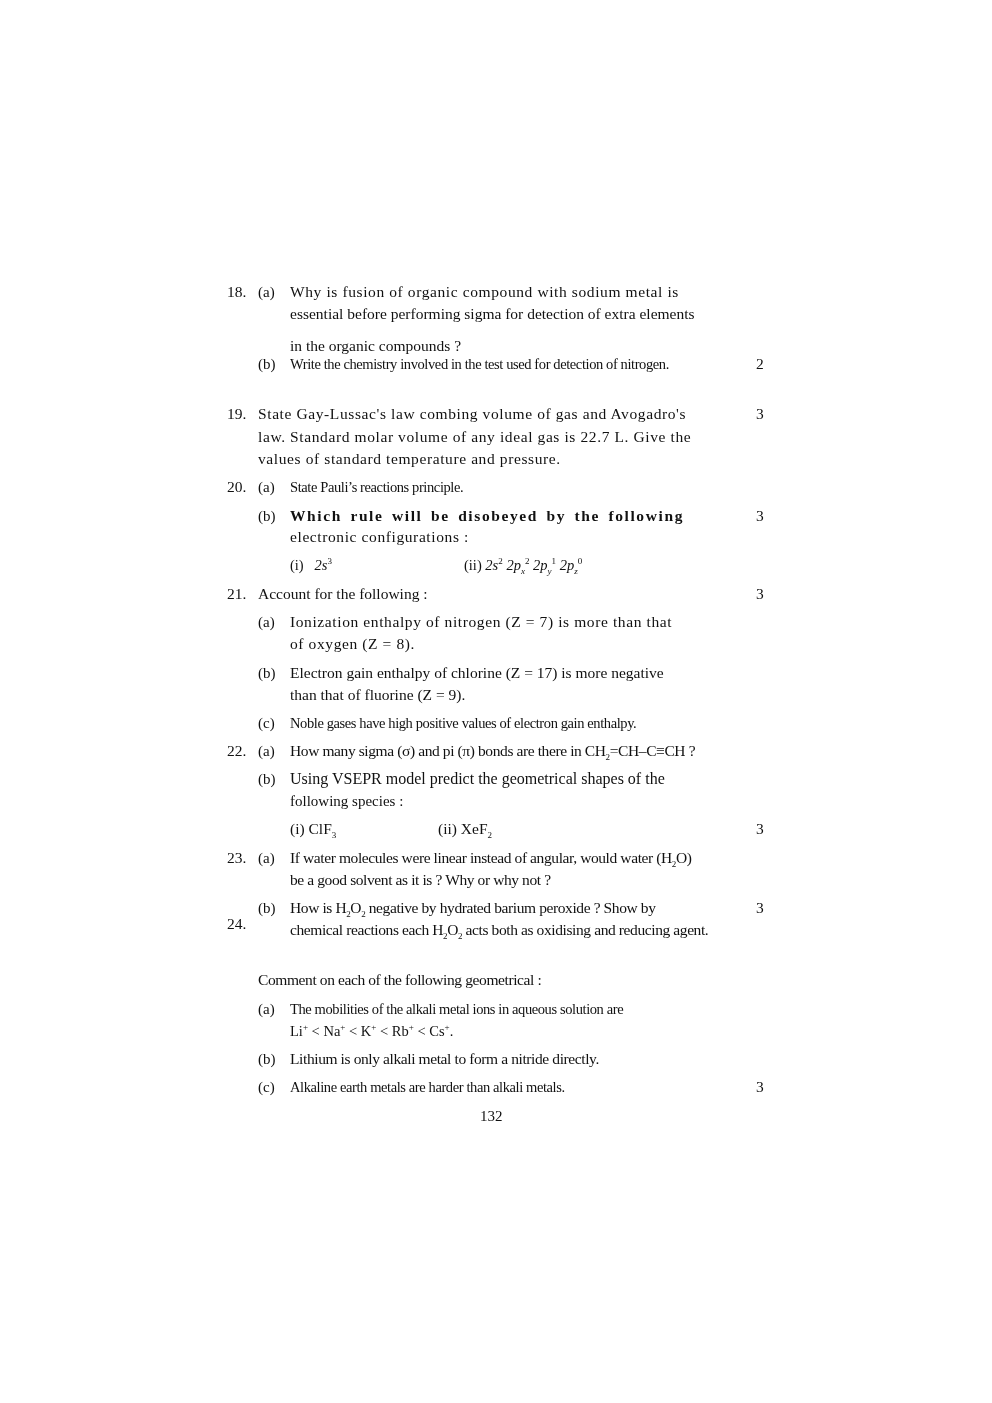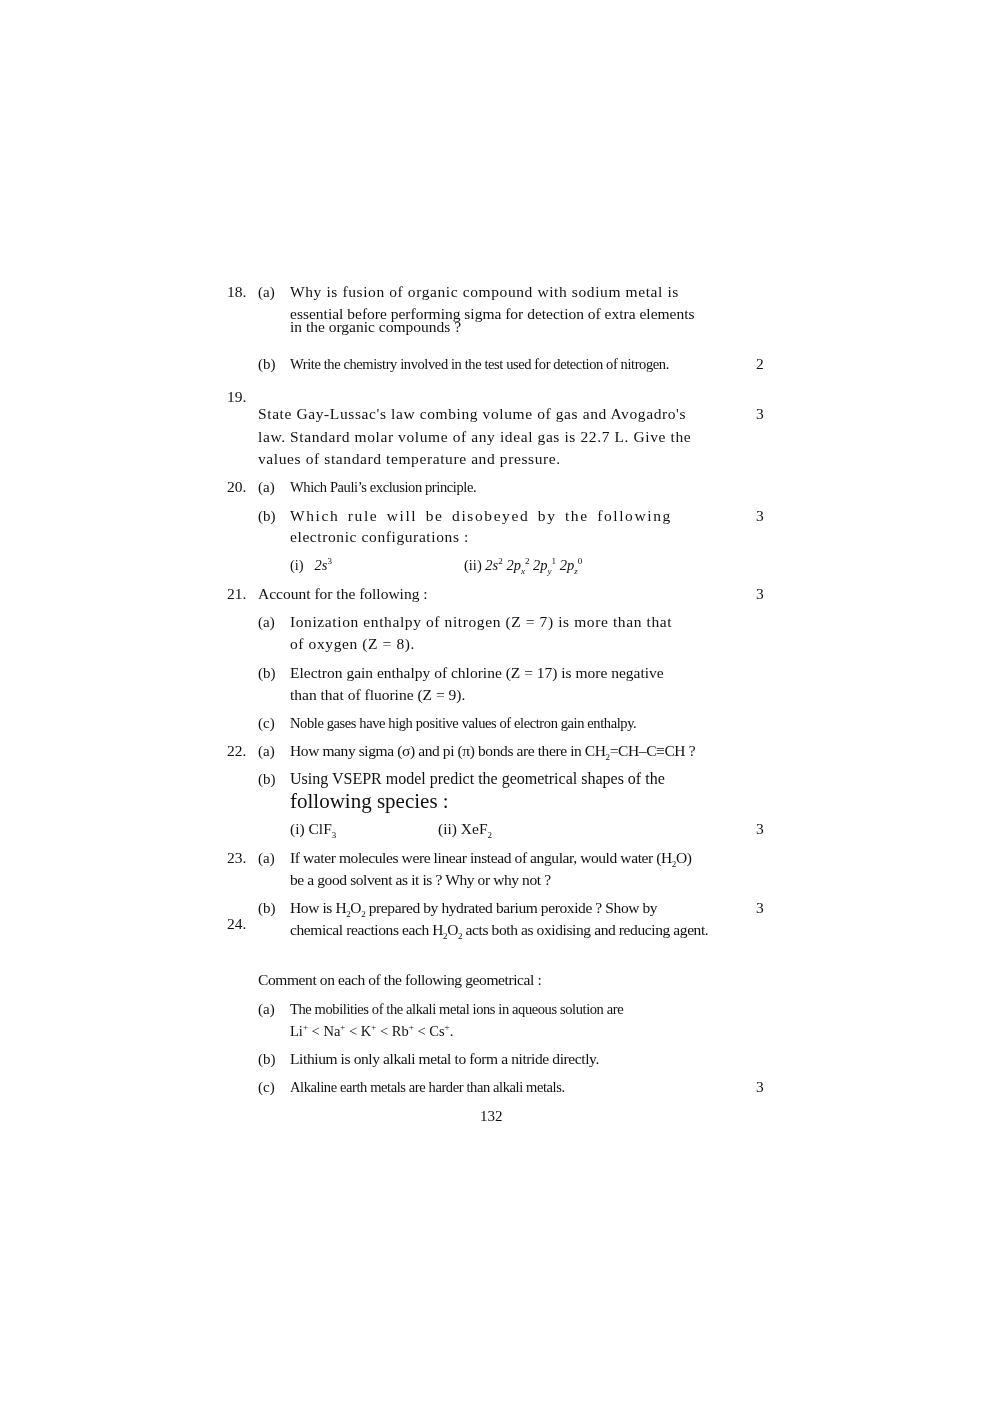--- a/index.html
+++ b/index.html
@@ -5,51 +5,51 @@
   html, body { margin: 0; padding: 0; background: #ffffff; }
   body { width: 992px; height: 1403px; position: relative; overflow: hidden;
          font-family: "Liberation Serif", "DejaVu Serif", serif; color: #111; }
   .line { position: absolute; font-size: 15.5px; line-height: 18px; white-space: nowrap; }
   .num  { position: absolute; left: 227px; font-size: 15.5px; line-height: 18px; }
   .lbl  { position: absolute; left: 258px; font-size: 15px; line-height: 18px; }
   .txt  { position: absolute; left: 290px; font-size: 15.5px; line-height: 18px; white-space: nowrap; }
   .txt19 { position: absolute; left: 258px; font-size: 15.5px; line-height: 18px; white-space: nowrap; }
   .mark { position: absolute; left: 756px; font-size: 15.5px; line-height: 18px; }
   .spaced { letter-spacing: 0.6px; }
-  .wide { letter-spacing: 1.6px; word-spacing: 3px; }
+  .wide { letter-spacing: 1.6px; word-spacing: 3px; font-weight: bold; }
   .tight { letter-spacing: -0.4px; }
   sub, sup { font-size: 9px; line-height: 0; }
   .page-num { position: absolute; left: 480px; top: 1107px; font-size: 15px; line-height: 18px; }
 </style>
 </head>
 <body>
 
 <div>
   <span class="num" style="top:283px">18.</span>
   <span class="lbl" style="top:283px">(a)</span>
   <span class="txt spaced" style="top:283px">Why is fusion of organic compound with sodium metal is</span>
   <span class="txt" style="top:305px">essential before performing sigma for detection of extra elements</span>
-  <span class="txt" style="top:318px">in the organic compounds ?</span>
+  <span class="txt" style="top:337px">in the organic compounds ?</span>
   <span class="lbl" style="top:355px">(b)</span>
   <span class="txt tight" style="top:355px; font-size:14.5px">Write the chemistry involved in the test used for detection of nitrogen.</span>
   <span class="mark" style="top:355px">2</span>
 </div>
 
 <div>
-  <span class="num" style="top:388px">19.</span>
+  <span class="num" style="top:405px">19.</span>
   <span class="txt19 spaced" style="top:405px">State Gay-Lussac's law combing volume of gas and Avogadro's</span>
   <span class="txt19 spaced" style="top:428px">law. Standard molar volume of any ideal gas is 22.7 L. Give the</span>
   <span class="txt19 spaced" style="top:450px">values of standard temperature and pressure.</span>
   <span class="mark" style="top:405px">3</span>
 </div>
 
 <div>
   <span class="num" style="top:478px">20.</span>
   <span class="lbl" style="top:478px">(a)</span>
-  <span class="txt tight" style="top:478px; font-size:14.5px">Which Pauli’s exclusion principle.</span>
+  <span class="txt tight" style="top:478px; font-size:14.5px">State Pauli’s reactions principle.</span>
 
   <span class="lbl" style="top:507px">(b)</span>
   <span class="txt wide" style="top:507px">Which rule will be disobeyed by the following</span>
   <span class="txt spaced" style="top:528px">electronic configurations :</span>
   <span class="mark" style="top:507px">3</span>
 
   <span class="txt" style="top:556px; font-size:14.5px">
     <span>(i)</span>&nbsp;&nbsp;&nbsp;<i>2s</i><sup>3</sup>
   </span>
   <span class="line" style="left:464px; top:556px; font-size:14.5px">
@@ -78,35 +78,35 @@
   <span class="txt tight" style="top:714px; font-size:14.5px">Noble gases have high positive values of electron gain enthalpy.</span>
 </div>
 
 <div>
   <span class="num" style="top:742px">22.</span>
   <span class="lbl" style="top:742px">(a)</span>
   <span class="txt tight" style="top:742px"><span>How many sigma (σ) and pi (π) bonds are there in CH</span><sub>2</sub><span>=CH–C≡CH ?</span></span>
 
   <span class="lbl" style="top:770px">(b)</span>
   <span class="txt" style="top:770px; font-size:16px">Using VSEPR model predict the geometrical shapes of the</span>
-  <span class="txt" style="top:792px; font-size:21px">following species :</span>
+  <span class="txt" style="top:792px; font-size:15px">following species :</span>
 
   <span class="txt" style="top:820px"><span>(i) ClF</span><sub>3</sub></span>
   <span class="line" style="left:438px; top:820px"><span>(ii) XeF</span><sub>2</sub></span>
   <span class="mark" style="top:820px">3</span>
 </div>
 
 <div>
   <span class="num" style="top:849px">23.</span>
   <span class="lbl" style="top:849px">(a)</span>
   <span class="txt tight" style="top:849px"><span>If water molecules were linear instead of angular, would water (H</span><sub>2</sub><span>O)</span></span>
   <span class="txt tight" style="top:871px">be a  good solvent as it is ? Why or why not ?</span>
 
   <span class="lbl" style="top:899px">(b)</span>
-  <span class="txt tight" style="top:899px"><span>How is H</span><sub>2</sub><span>O</span><sub>2</sub><span> prepared by hydrated barium peroxide ? Show by</span></span>
+  <span class="txt tight" style="top:899px"><span>How is H</span><sub>2</sub><span>O</span><sub>2</sub><span> negative by hydrated barium peroxide ? Show by</span></span>
   <span class="txt tight" style="top:921px"><span>chemical  reactions each H</span><sub>2</sub><span>O</span><sub>2</sub><span> acts both as oxidising and reducing agent.</span></span>
   <span class="mark" style="top:899px">3</span>
 </div>
 
 <div>
   <span class="num" style="top:915px">24.</span>
   <span class="txt19 tight" style="top:971px">Comment on each of the following geometrical :</span>
 
   <span class="lbl" style="top:1000px">(a)</span>
   <span class="txt tight" style="top:1000px; font-size:14.5px">The mobilities of the alkali metal ions in aqueous solution are</span>

